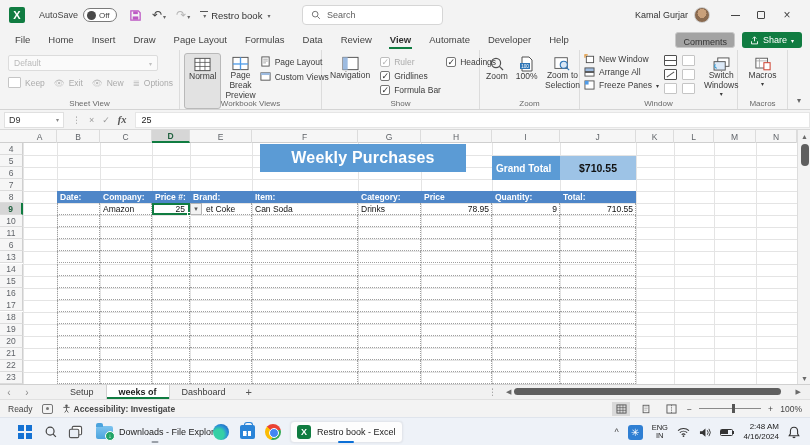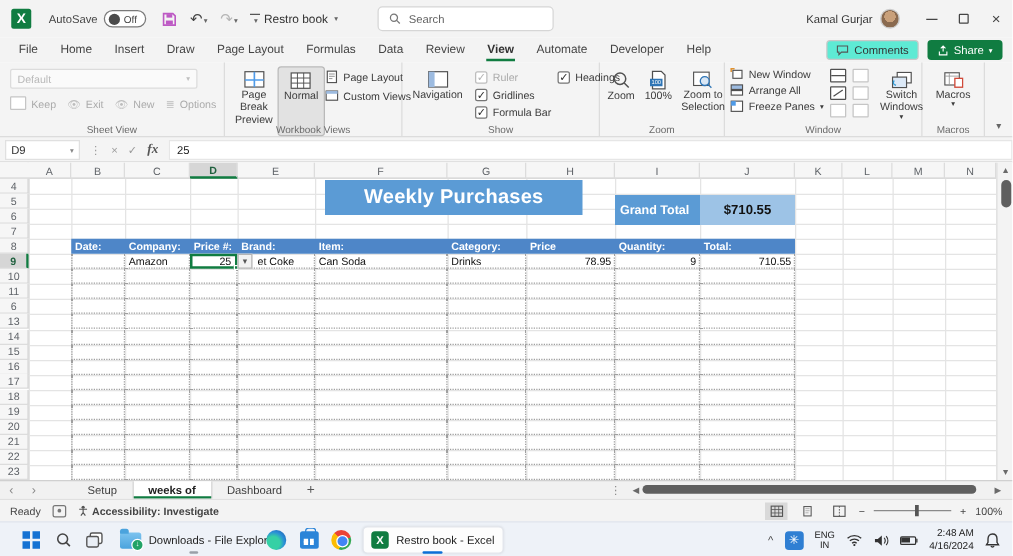--- a/index.html
+++ b/index.html
@@ -13,34 +13,34 @@
   .toggle { width:34px; height:14px; border:1px solid #7a7a7a; border-radius:8px; display:flex; align-items:center; gap:3px; padding:0 3px; background:#fff; }
   .knob { width:9px; height:9px; border-radius:50%; background:#4a4a4a; }
   .toggle .state { font-size:8px; color:#444; }
   .qat { display:flex; align-items:center; gap:10px; margin-left:12px; }
   .qat .btn { display:flex; align-items:flex-end; color:#444; }
   .undo-g { font-size:12px; line-height:10px; }
   .mini-chev { font-size:6px; color:#666; margin-left:1px; }
   .disabled { color:#b5b5b5 !important; }
   .doc-title { display:flex; align-items:center; gap:4px; margin-left:3px; font-size:9.5px; color:#333; }
   #search-box { position:absolute; left:302px; top:5px; width:141px; height:20px; background:#fff; border:1px solid #d6d6d6; border-radius:4px; display:flex; align-items:center; gap:6px; padding:0 8px; color:#616161; font-size:9px; }
-  .tb-right { position:absolute; right:0; top:0; height:30px; display:flex; align-items:center; gap:12px; padding-right:0; }
+  .tb-right { position:absolute; right:0; top:0; height:30px; display:flex; align-items:center; gap:12px; padding-right:10px; }
   .user { display:flex; align-items:center; gap:6px; font-size:9px; color:#333; }
   .avatar { width:16px; height:16px; border-radius:50%; background:radial-gradient(circle at 50% 38%, #c9a07a 0 40%, #8a6a4f 41% 100%); border:1px solid #ccc; }
   .winbtn { width:26px; height:22px; display:flex; align-items:center; justify-content:center; color:#444; }
   .min-bar { width:9px; height:1px; background:#444; }
   .max-sq { width:8px; height:8px; border:1px solid #444; border-radius:1px; }
 
   
   #menubar { position:absolute; top:30px; left:0; width:810px; height:20px; background:#f3f3f3; display:flex; align-items:center; padding-left:6px; }
   .mtab { padding:3px 9px 4px; font-size:9.5px; color:#444; position:relative; cursor:default; }
   .mtab.active { font-weight:bold; color:#333; }
   .mtab.active::after { content:""; position:absolute; left:8px; right:8px; bottom:0; height:2px; background:#107C41; }
   .mb-right { position:absolute; right:8px; top:2px; display:flex; gap:7px; }
-  .comments-btn { height:16px; border:1px solid #c8c8c8; background:#5eead4; border-radius:3px; display:flex; align-items:center; gap:4px; padding:0 7px; font-size:9px; color:#333; }
+  .comments-btn { height:16px; border:1px solid #c8c8c8; background:#a3a3a3; border-radius:3px; display:flex; align-items:center; gap:4px; padding:0 7px; font-size:9px; color:#333;flex-direction:column; }
   .share-btn { height:16px; background:#107C41; color:#fff; border-radius:3px; display:flex; align-items:center; gap:4px; padding:0 8px; font-size:9px; }
 
   
   #ribbon { position:absolute; top:50px; left:0; width:810px; height:60px; background:#f4f4f4; border-bottom:1px solid #d4d4d4; display:flex; }
   .rgroup { position:relative; border-right:1px solid #dcdcdc; height:100%; }
   .glabel { position:absolute; bottom:1px; left:0; right:0; text-align:center; font-size:8px; color:#6a6a6a; }
   .bigbtn { display:flex; flex-direction:column; align-items:center; justify-content:flex-start; padding:3px 4px 1px; font-size:8.5px; color:#3b3b3b; text-align:center; line-height:1.15; border-radius:3px; }
   .bigbtn.sel { background:#e2e2e2; border:1px solid #b9b9b9; }
   .smallbtn { display:flex; align-items:center; gap:4px; font-size:8.5px; color:#3b3b3b; white-space:nowrap; }
   .chk { width:10px; height:10px; border:1px solid #767676; background:#fff; font-size:9px; line-height:9px; text-align:center; color:#333; border-radius:2px; }
@@ -251,34 +251,34 @@
         <span class="smallbtn gray">
             <span style="color:#bdbdbd;">≣</span>
             <span>Options</span>
           </span>
       </div>
     </div>
     <div class="glabel">Sheet View</div>
   </div>
 
   <div class="rgroup" style="width:142px; display:flex; padding:3px 4px 0;">
+    <div class="bigbtn sel">
+      <svg class="icon16" viewBox="0 0 18 15">
+          <rect x="1" y="1" width="16" height="13" fill="#fff" stroke="#505050"></rect>
+          <path d="M1 5.3h16M1 9.6h16M6.3 1v13M11.6 1v13" stroke="#505050" stroke-width="0.8"></path>
+        </svg>
+      <span>Normal</span>
+    </div>
     <div class="bigbtn" style="width:48px;">
       <svg class="icon16" viewBox="0 0 18 15">
           <rect x="1" y="1" width="16" height="13" fill="#fff" stroke="#505050"></rect>
           <path d="M9 1v13" stroke="#4f9be8" stroke-width="1.4"></path>
           <path d="M1 8h16" stroke="#4f9be8" stroke-width="1.4"></path>
         </svg>
       <span>Page Break Preview</span>
-    </div>
-    <div class="bigbtn sel">
-      <svg class="icon16" viewBox="0 0 18 15">
-          <rect x="1" y="1" width="16" height="13" fill="#fff" stroke="#505050"></rect>
-          <path d="M1 5.3h16M1 9.6h16M6.3 1v13M11.6 1v13" stroke="#505050" stroke-width="0.8"></path>
-        </svg>
-      <span>Normal</span>
     </div>
     <div style="display:flex; flex-direction:column; gap:4px; padding-top:3px;">
       <span class="smallbtn">
         <svg width="11" height="11" viewBox="0 0 12 12">
             <rect x="2" y="1" width="8" height="10" fill="#fff" stroke="#505050"></rect>
             <path d="M3.5 3.5h5M3.5 5.5h5M3.5 7.5h3" stroke="#8a8a8a" stroke-width="0.8"></path>
           </svg>
         <span>Page Layout</span>
       </span>
       <span class="smallbtn">

